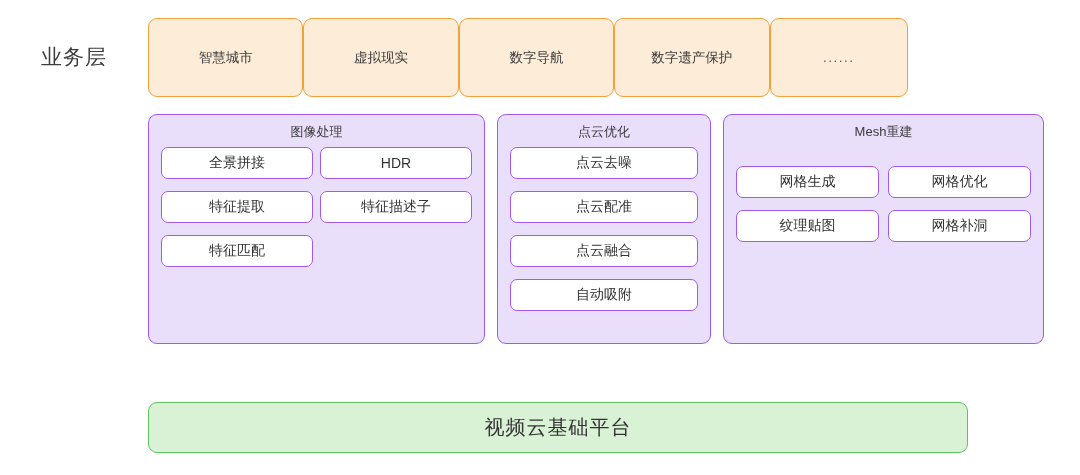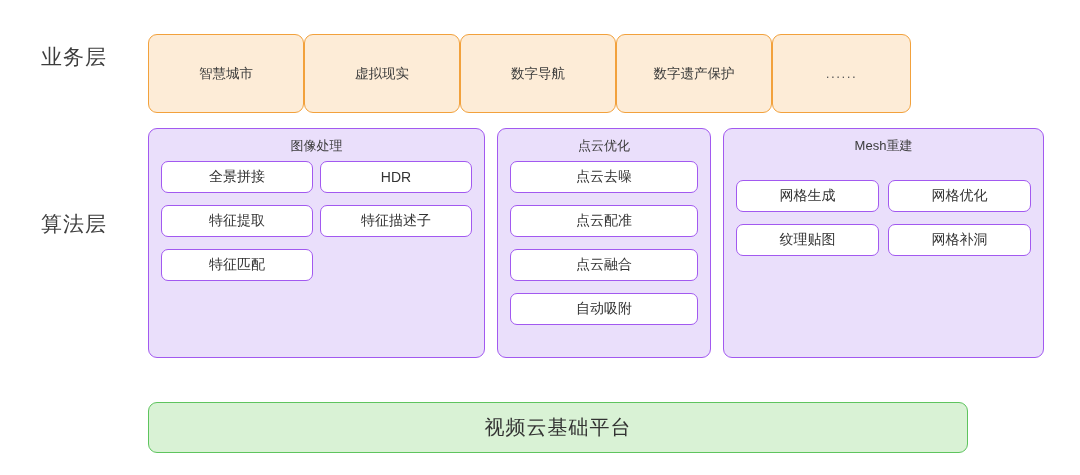--- a/index.html
+++ b/index.html
@@ -37,24 +37,25 @@
     font-weight: 400;
   }
   #label-business { top: 45px; }
   #label-algorithm { top: 212px; }
   #label-network   { top: 415px; font-size: 20px; letter-spacing: 0.5px;}
 
   
   #business-row {
     position: absolute;
     left: 148px;
-    top: 34px;
-    width: 835px;
+    top: 18px;
+    width: 760px;
     height: 79px;
     display: flex;
+    justify-content: space-between;
   }
   .biz-card {
     width: 156px;
     height: 79px;
     box-sizing: border-box;
     background: #fdecd7;
     border: 1.6px solid #f5a council;
     border: 1.6px solid #f0a councilxx;
     border: 1.6px solid #f2a13c;
     border-radius: 9px;
@@ -67,21 +68,21 @@
   .biz-card.dots {
     width: 139px;
     letter-spacing: 1.5px;
     color: #5a5a5a;
   }
 
   
   #algorithm-row {
     position: absolute;
     left: 148px;
-    top: 128px;
+    top: 114px;
     width: 896px;
     height: 230px;
     display: flex;
   }
   .group-panel {
     box-sizing: border-box;
     background: #eadffb;
     border: 1.8px solid #a259f0;
     border-radius: 9px;
     padding: 10px 12px 0 12px;
@@ -143,21 +144,20 @@
     letter-spacing: 1px;
   }
 </style>
 </head>
 <body>
 
 <div id="diagram">
 
   <div class="layer-label" id="label-business">业务层</div>
 
-  <div class="layer-label" id="label-algorithm">算法层</div>
 
 
   <div id="business-row">
     <div class="biz-card">智慧城市</div>
     <div class="biz-card">虚拟现实</div>
     <div class="biz-card">数字导航</div>
     <div class="biz-card">数字遗产保护</div>
     <div class="biz-card dots">......</div>
   </div>
 

